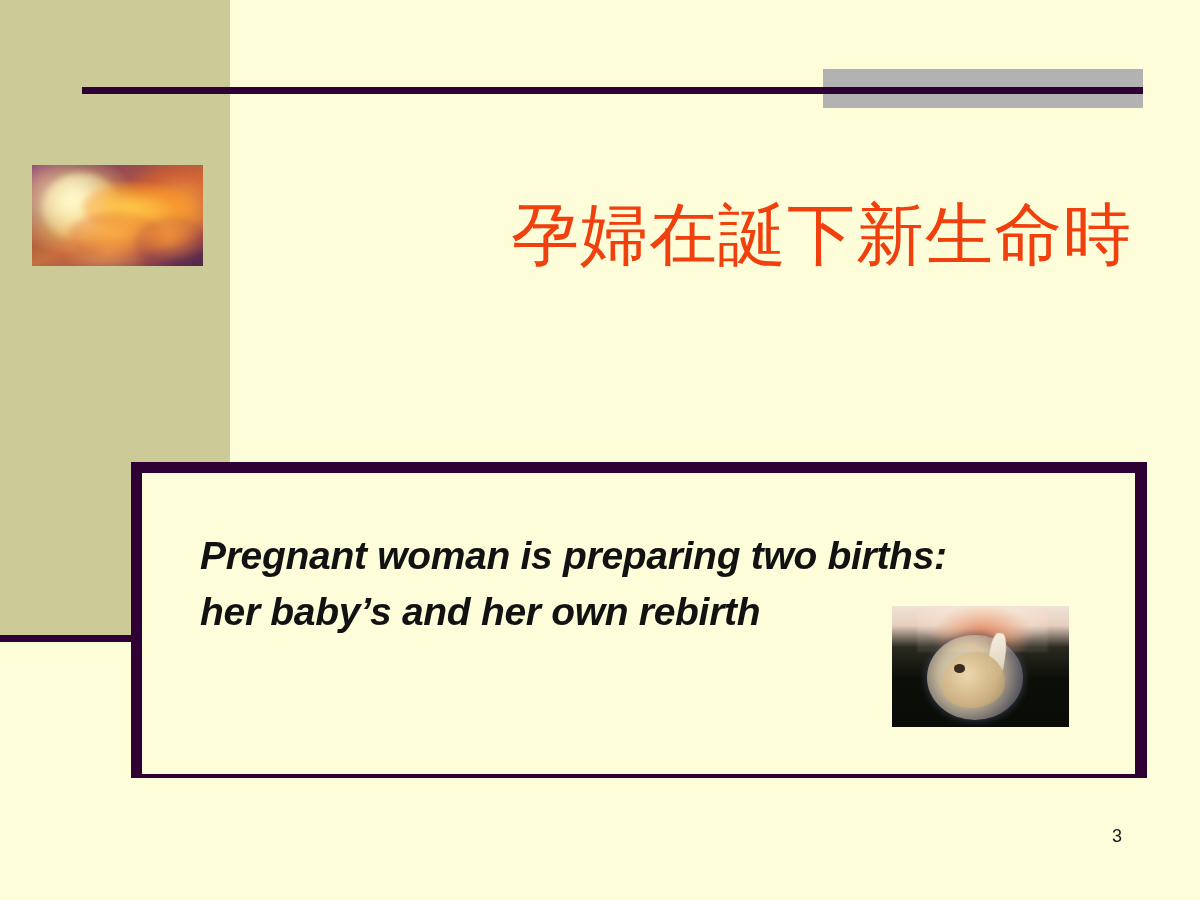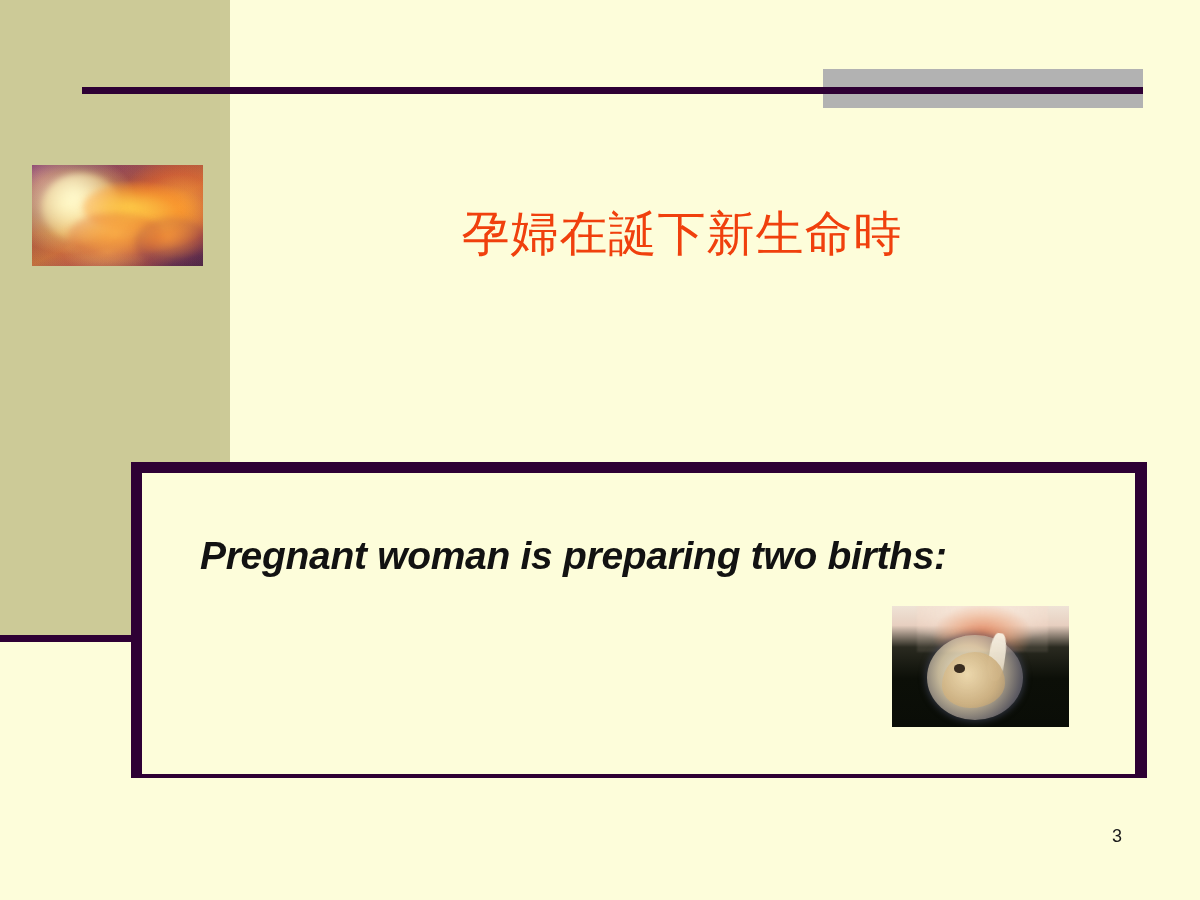--- a/index.html
+++ b/index.html
@@ -56,23 +56,23 @@
     height: 7px;
     background: #2e0034;
   }
 
   
   .title-block {
     position: absolute;
     left: 232px;
     top: 186px;
     width: 900px;
-    text-align: center;
+    text-align: right;
     color: #f0400d;
-    font-size: 48px;
+    font-size: 68px;
     line-height: 96px;
     font-weight: 400;
     letter-spacing: 1px;
     white-space: nowrap;
   }
   .title-line {
     display: block;
   }
 
   
@@ -232,20 +232,21 @@
   </div>
 
   <div class="title-block">
     <span class="title-line">孕婦在誕下新生命時</span>
   </div>
 
   <div class="content-box">
     <div class="content-box-inner">
       <div class="body-text">
         <span style="display: block;">Pregnant woman is preparing two births:</span>
+        <span style="display: block;">her baby’s and her own rebirth</span>
       </div>
     </div>
   </div>
 
   <div class="picture pic-embryo">
     <span class="placenta"></span>
     <span class="sac"></span>
     <span class="cord"></span>
     <span class="fetus"></span>
     <span class="eye"></span>

